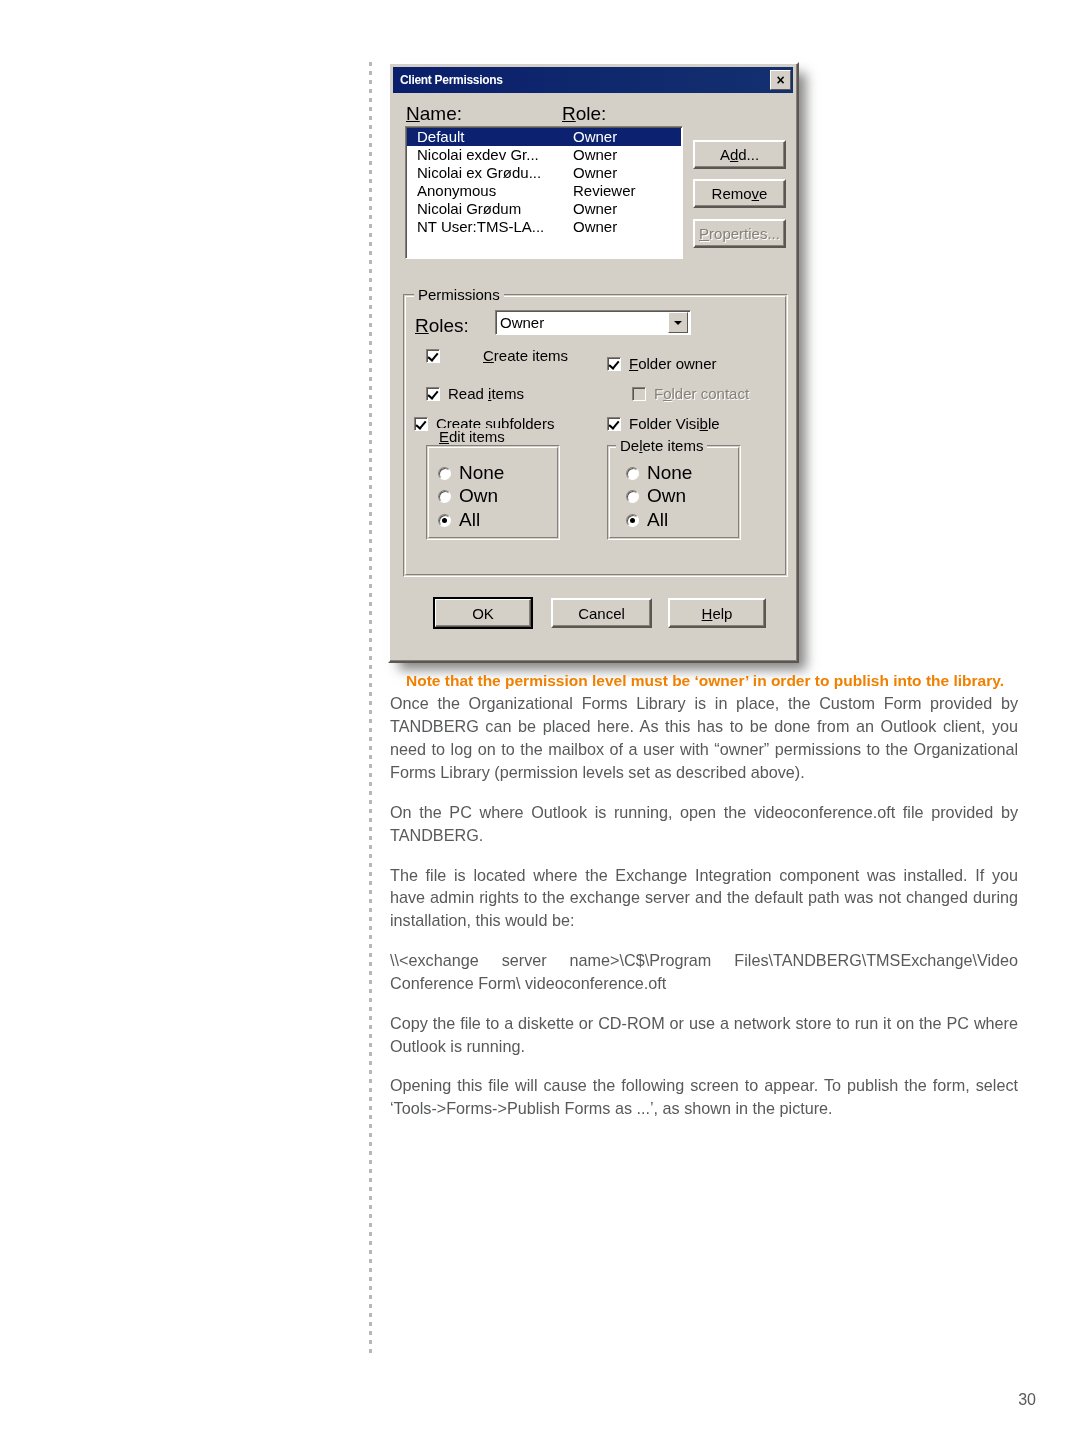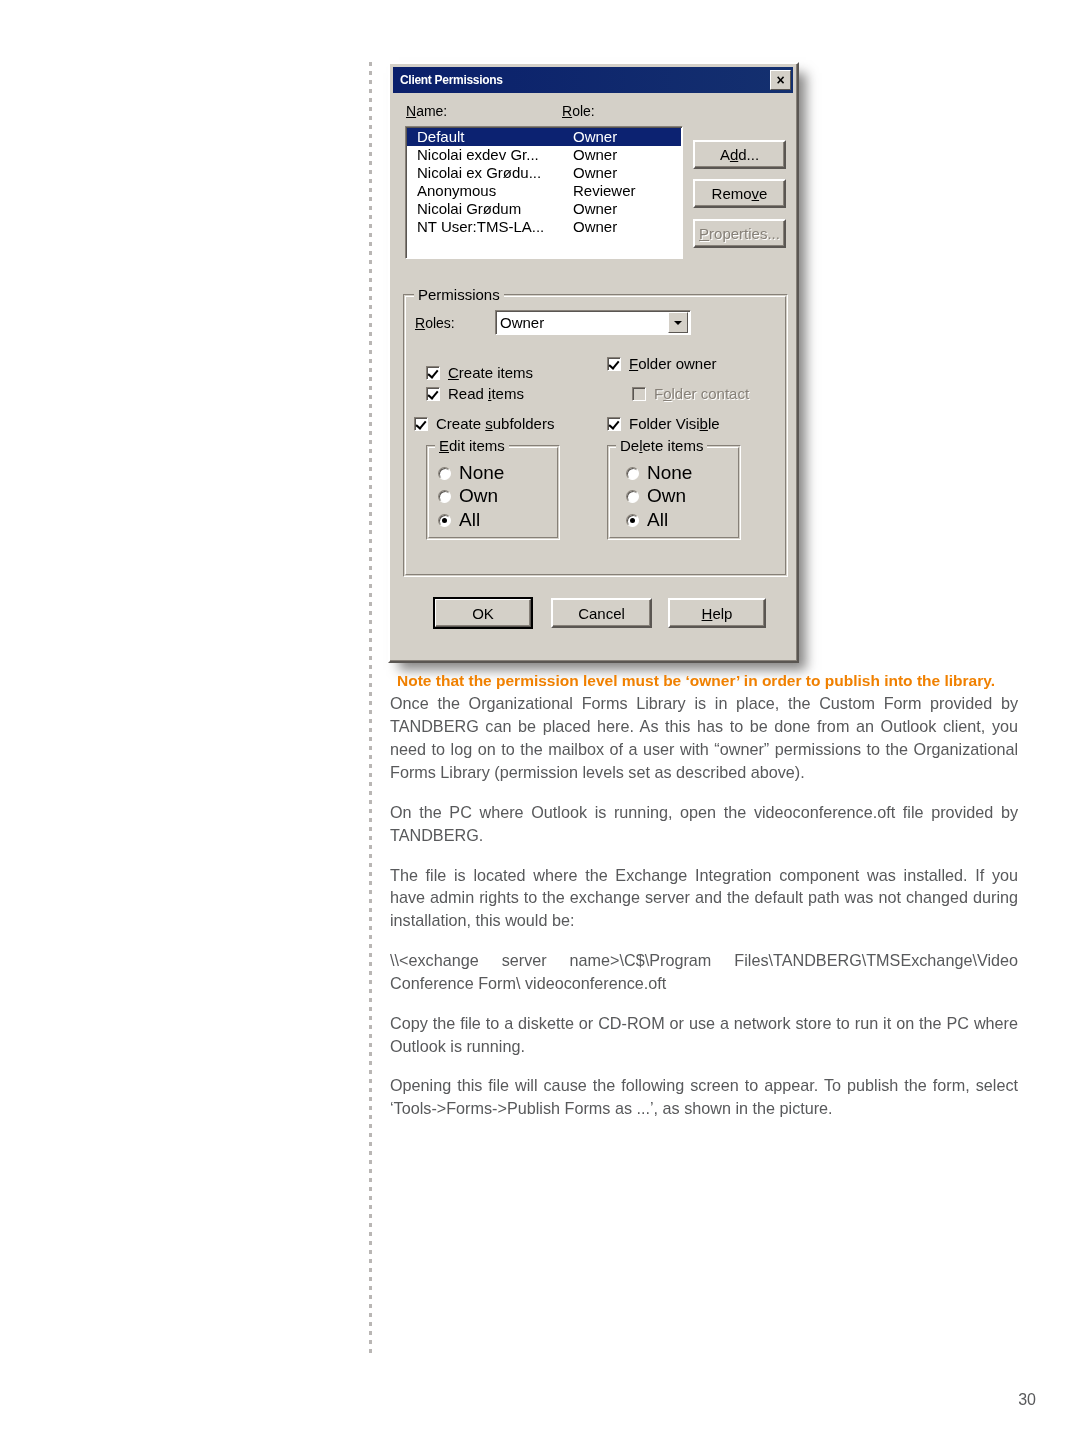--- a/index.html
+++ b/index.html
@@ -84,21 +84,21 @@
     border-bottom: 1px solid #5a5652;
     display: flex; align-items: center; justify-content: center;
     font-size: 14px; font-weight: bold; color: #000;
     line-height: 1;
     box-sizing: border-box;
   }
 
   
   .lbl {
     position: absolute;
-    font-size: 14px;
+    font-size: 19px;
     color: #000;
     white-space: nowrap;
     text-align: center;
   }
   .lbl u { text-decoration: underline; }
 
   #lbl-name { left: 16px; top: 39px; }
   #lbl-role { left: 172px; top: 39px; }
 
   
@@ -263,21 +263,21 @@
     left: 3px; top: 1px;
     width: 4px; height: 8px;
     border-right: 2px solid #000;
     border-bottom: 2px solid #000;
     transform: rotate(40deg);
   }
   .chk-row.disabled { color: #868078; text-shadow: 1px 1px 0 #ffffff; }
   .chk-row.disabled .chk-box { background: #d4d0c8; }
   .chk-row u { text-decoration: underline; }
 
-  #chk-create-items   { left: 36px; top: 300px; }
+  #chk-create-items   { left: 36px; top: 283px; gap: 35px; }
   #chk-read-items     { left: 36px; top: 321px; }
   #chk-create-sub     { left: 24px; top: 351px; }
   #chk-folder-owner   { left: 217px; top: 291px; }
   #chk-folder-contact { left: 217px; top: 321px; padding-left: 25px; }
   #chk-folder-visible { left: 217px; top: 351px; }
 
   
   .subgrp {
     position: absolute;
     border-top: 1px solid #868078;
@@ -346,21 +346,21 @@
     left: 390px;
     top: 670px;
     width: 628px;
   }
   #note {
     color: #f08000;
     font-size: 15.5px;
     font-weight: bold;
     line-height: 1.45;
     text-align: justify;
-    margin: 0 0 0 7px;
+    margin: 0 0 0 16px;
   }
   #heading {
     font-size: 25px;
     font-weight: bold;
     color: #58595b;
     margin: 50px 0 18px 0;
     letter-spacing: -0.2px;
   }
   .para {
     font-size: 16.2px;
@@ -465,21 +465,21 @@
       <div class="chk-row disabled" id="chk-folder-contact">
         <span class="chk-box"></span>
           <span>F<u>o</u>lder contact</span>
       </div>
       <div class="chk-row" id="chk-folder-visible">
         <span class="chk-box checked"></span>
           <span>Folder Visi<u>b</u>le</span>
       </div>
 
       <div class="subgrp" id="grp-edit-items"></div>
-      <div class="grp-title" style="position:absolute; left:45px; top:373px;"><u>E</u>dit items</div>
+      <div class="grp-title" style="position:absolute; left:45px; top:364px;"><u>E</u>dit items</div>
       <div class="radio-row" style="left:48px; top:398px;">
         <span class="radio-dot"></span>
           <span>None</span>
       </div>
       <div class="radio-row" style="left:48px; top:421px;">
         <span class="radio-dot"></span>
           <span>Own</span>
       </div>
       <div class="radio-row" style="left:48px; top:445px;">
         <span class="radio-dot checked"></span>

